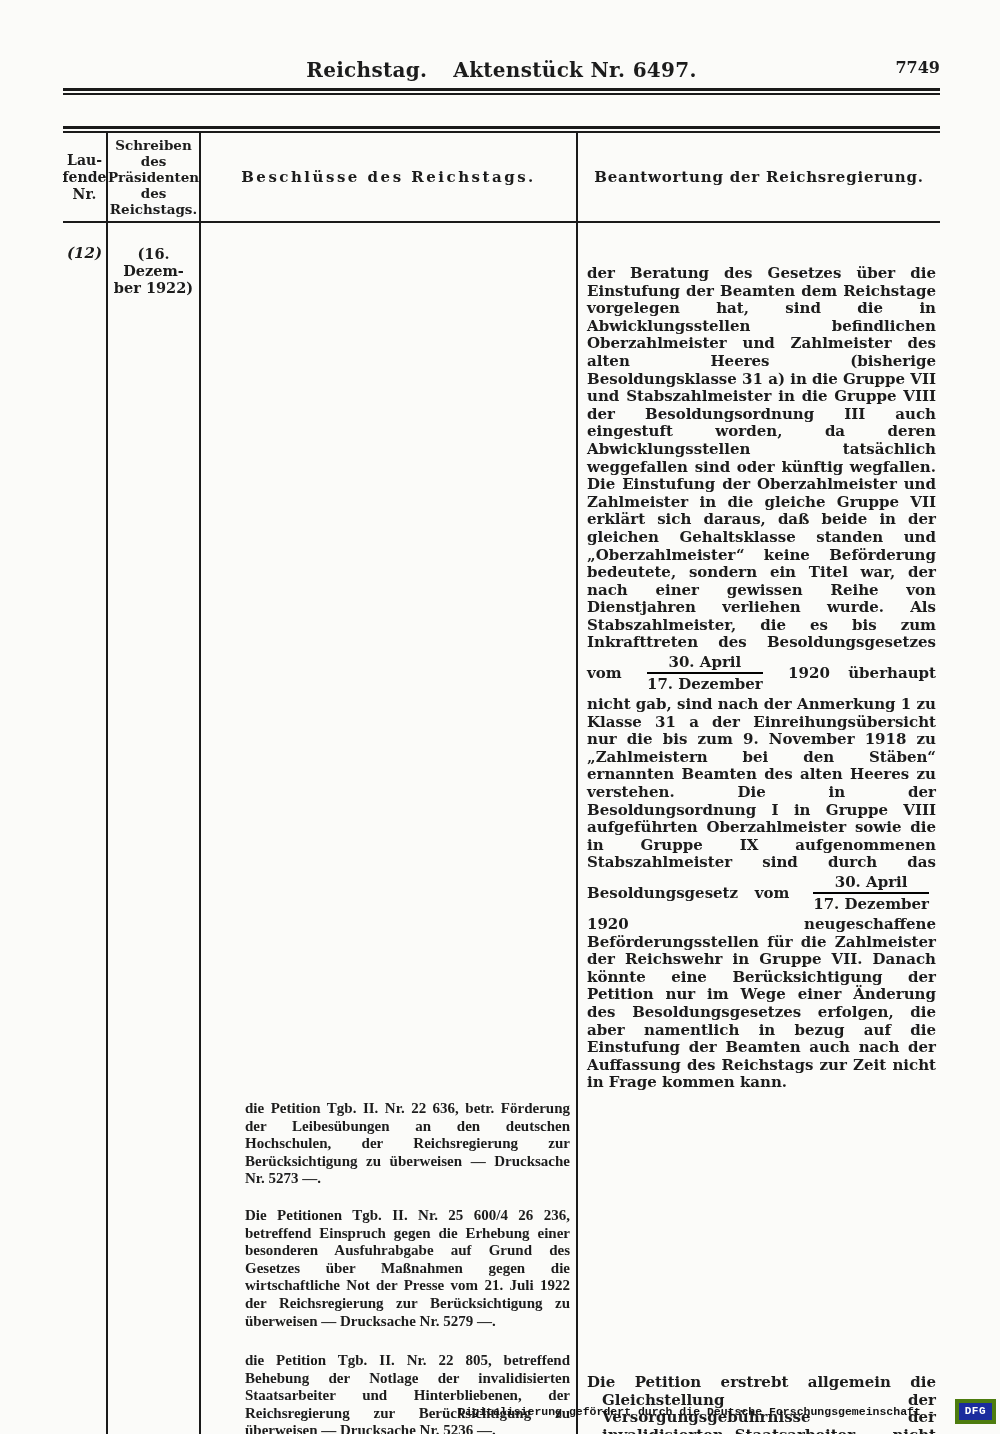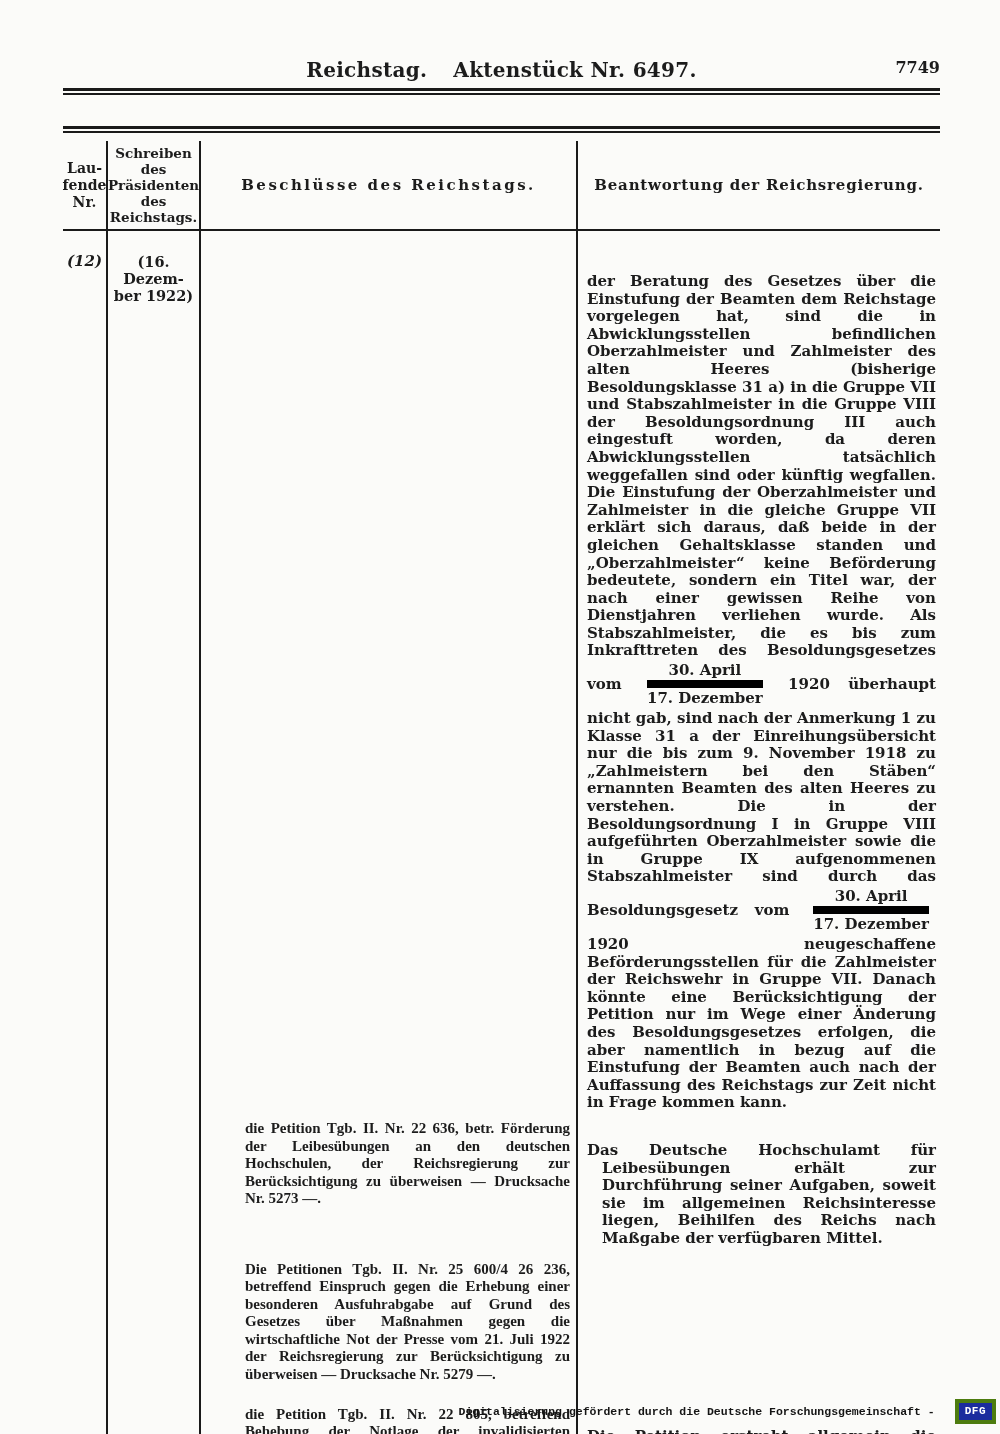--- a/index.html
+++ b/index.html
@@ -26,21 +26,21 @@
   .head-rule { position:absolute; left:0; right:0; top:88px; }
 
   
   .doc-table { margin-top:30px; }
   .thead {
     display:grid; grid-template-columns:45px 93px 377px 1fr;
     min-height:84px;
   }
   .thead .hcell {
     display:flex; align-items:center; justify-content:center;
-    text-align:center; font-weight:bold; padding:4px 2px;margin-top:8px;
+    text-align:center; font-weight:bold; padding:4px 2px;
   }
   .hc1 { font-size:14px; line-height:17px; }
   .hc2 { font-size:13.5px; line-height:16px; }
   .hc3 { font-size:15px; letter-spacing:2.5px; }
   .hc4 { font-size:15px; letter-spacing:0.8px; }
   .bR { border-right:2px solid #1a1a1a; }
   .thead-bottom { border-top:2px solid #1a1a1a; }
 
   .tbody { display:flex; flex-direction:column; min-height:1135px; }
   .trow { display:grid; grid-template-columns:45px 93px 377px 1fr; }
@@ -60,21 +60,21 @@
   .trow-b .cell { padding-top:8px; }
   .trow-c { min-height:148px; }
   .trow-c .cell { padding-top:13px; }
   .trow-d .cell { padding-top:10px; }
 
   
   .frac {
     display:inline-block; vertical-align:middle;
     text-align:center; margin:1px 7px 3px; line-height:18px;
   }
-  .frac .num { display:block; border-bottom:8px solid #000000; padding:0 8px 1px; }
+  .frac .num { display:block; border-bottom:2px solid #000000; padding:0 8px 1px; }
   .frac .den { display:block; padding-top:1px; }
 
   
   .footer {
     position:absolute; right:4px; bottom:10px;
     display:flex; align-items:center; gap:20px;
     font-family:Liberation Mono, monospace;
     font-size:11.5px; font-weight:bold; color:#141414;
   }
   .dfg-box {
@@ -137,23 +137,20 @@
             </span>
             <span>1920 neugeschaffene Beförderungsstellen für die Zahlmeister der Reichswehr in Gruppe VII. Danach könnte eine Berücksichtigung der Petition nur im Wege einer Änderung des Besoldungsgesetzes erfolgen, die aber namentlich in bezug auf die Einstufung der Beamten auch nach der Auffassung des Reichstags zur Zeit nicht in Frage kommen kann.</span>
           </p>
         </div>
       </div>
 
       <div class="trow trow-b">
         <div class="cell c1 bR"></div>
         <div class="cell c2 bR"></div>
         <div class="cell c3 bR just">die Petition Tgb. II. Nr. 22 636, betr. Förderung der Leibesübungen an den deutschen Hochschulen, der Reichsregierung zur Berücksichtigung zu überweisen — Drucksache Nr. 5273 —.</div>
-        <div class="cell c4">
-          <p class="just hang">Das Deutsche Hochschulamt für Leibesübungen erhält zur Durchführung seiner Aufgaben, soweit sie im allgemeinen Reichsinteresse liegen, Beihilfen des Reichs nach Maßgabe der verfügbaren Mittel.</p>
-        </div>
       </div>
 
       <div class="trow trow-c">
         <div class="cell c1 bR"></div>
         <div class="cell c2 bR"></div>
         <div class="cell c3 bR just">Die Petitionen Tgb. II. Nr. 25 600/4 26 236, betreffend Einspruch gegen die Erhebung einer besonderen Ausfuhrabgabe auf Grund des Gesetzes über Maßnahmen gegen die wirtschaftliche Not der Presse vom 21. Juli 1922 der Reichsregierung zur Berücksichtigung zu überweisen — Drucksache Nr. 5279 —.</div>
       </div>
 
       <div class="trow trow-d">
         <div class="cell c1 bR"></div>

